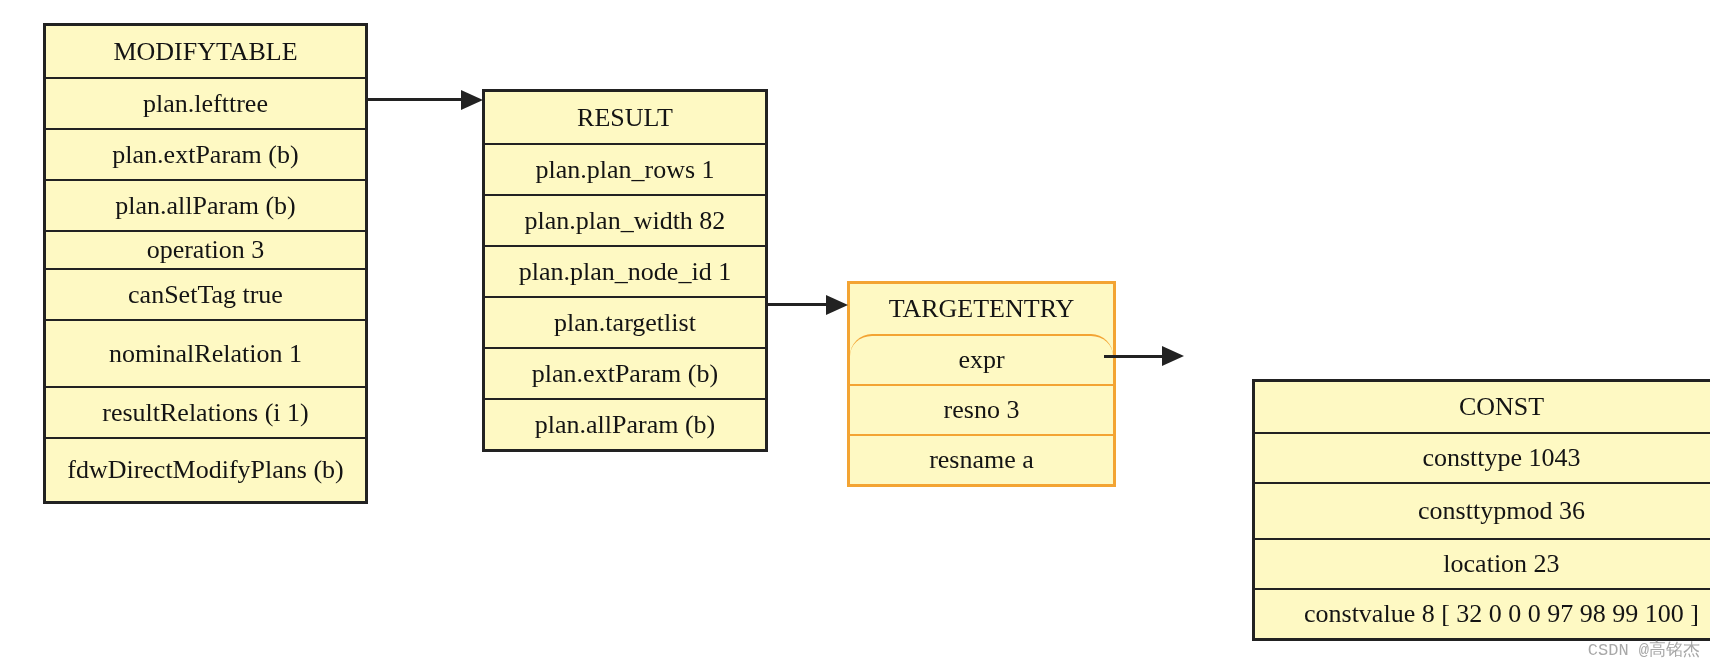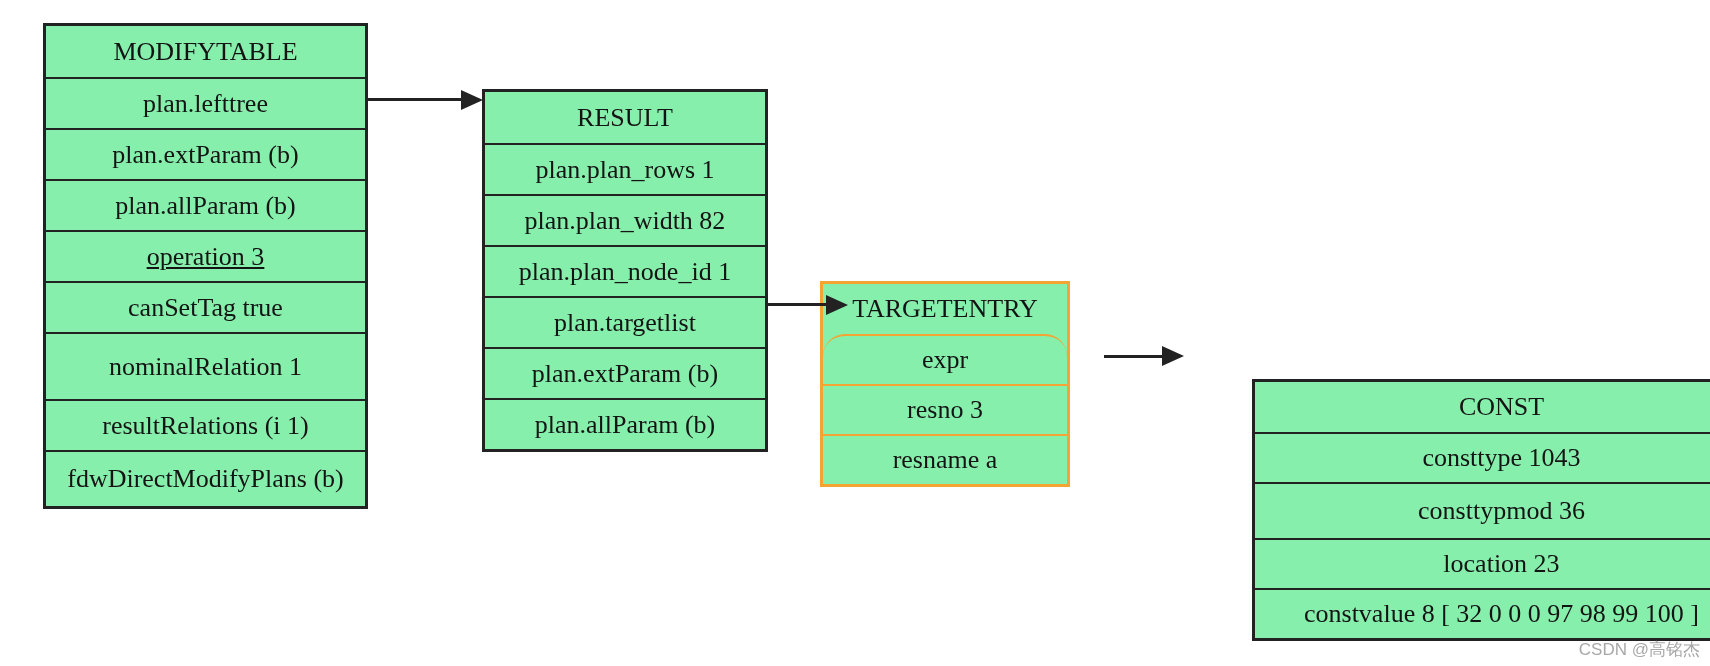--- a/index.html
+++ b/index.html
@@ -12,21 +12,21 @@
     width: 1710px;
     height: 666px;
     background: #ffffff;
     overflow: hidden;
     font-family: "Liberation Serif", "DejaVu Serif", serif;
     color: #141414;
   }
   .node {
     position: absolute;
     box-sizing: border-box;
-    background: #86efac;
+    background: #fef9c3;
     border: 3px solid #222222;
   }
   .node.highlight {
     border-color: #f3a433;
   }
   .cell {
     box-sizing: border-box;
     display: flex;
     align-items: center;
     justify-content: center;
@@ -52,52 +52,52 @@
     width: 0;
     height: 0;
     border-top: 10px solid transparent;
     border-bottom: 10px solid transparent;
     border-left: 22px solid #222222;
   }
   .watermark {
     position: absolute;
     right: 10px;
     top: 638px;
-    font-family: Liberation Sans, sans-serif;
+    font-family: Liberation Mono, monospace;
     font-size: 17px;
     color: #a8a8a8;
     white-space: nowrap;
   }
 </style>
 </head>
 <body>
 
 <div class="canvas">
   <div id="nodes-layer">
       <div class="node" style="left: 43px; top: 23px; width: 325px;">
         <div class="cell" style="height: 51px;">MODIFYTABLE</div>
         <div class="cell" style="height: 51px;">plan.lefttree</div>
         <div class="cell" style="height: 51px;">plan.extParam (b)</div>
         <div class="cell" style="height: 51px;">plan.allParam (b)</div>
-        <div class="cell" style="height: 51px; text-decoration: underline;">operation 3</div>
+        <div class="cell" style="height: 38px;">operation 3</div>
         <div class="cell" style="height: 51px;">canSetTag true</div>
         <div class="cell" style="height: 67px;">nominalRelation 1</div>
         <div class="cell" style="height: 51px;">resultRelations (i 1)</div>
-        <div class="cell" style="height: 56px;">fdwDirectModifyPlans (b)</div>
+        <div class="cell" style="height: 64px;">fdwDirectModifyPlans (b)</div>
       </div>
       <div class="node" style="left: 482px; top: 89px; width: 286px;">
         <div class="cell" style="height: 51px;">RESULT</div>
         <div class="cell" style="height: 51px;">plan.plan_rows 1</div>
         <div class="cell" style="height: 51px;">plan.plan_width 82</div>
         <div class="cell" style="height: 51px;">plan.plan_node_id 1</div>
         <div class="cell" style="height: 51px;">plan.targetlist</div>
         <div class="cell" style="height: 51px;">plan.extParam (b)</div>
         <div class="cell" style="height: 51px;">plan.allParam (b)</div>
       </div>
-      <div class="node highlight" style="left: 820px; top: 281px; width: 250px;">
+      <div class="node highlight" style="left: 847px; top: 281px; width: 269px;">
         <div class="cell" style="height: 50px;">TARGETENTRY</div>
         <div class="cell" style="height: 50px; border-radius: 22px;">expr</div>
         <div class="cell" style="height: 50px;">resno 3</div>
         <div class="cell" style="height: 50px;">resname a</div>
       </div>
       <div class="node" style="left: 1252px; top: 333px; width: 499px; margin-top: 46px;">
         <div class="cell" style="height: 50px;">CONST</div>
         <div class="cell" style="height: 50px;">consttype 1043</div>
         <div class="cell" style="height: 56px;">consttypmod 36</div>
         <div class="cell" style="height: 50px;">location 23</div>

